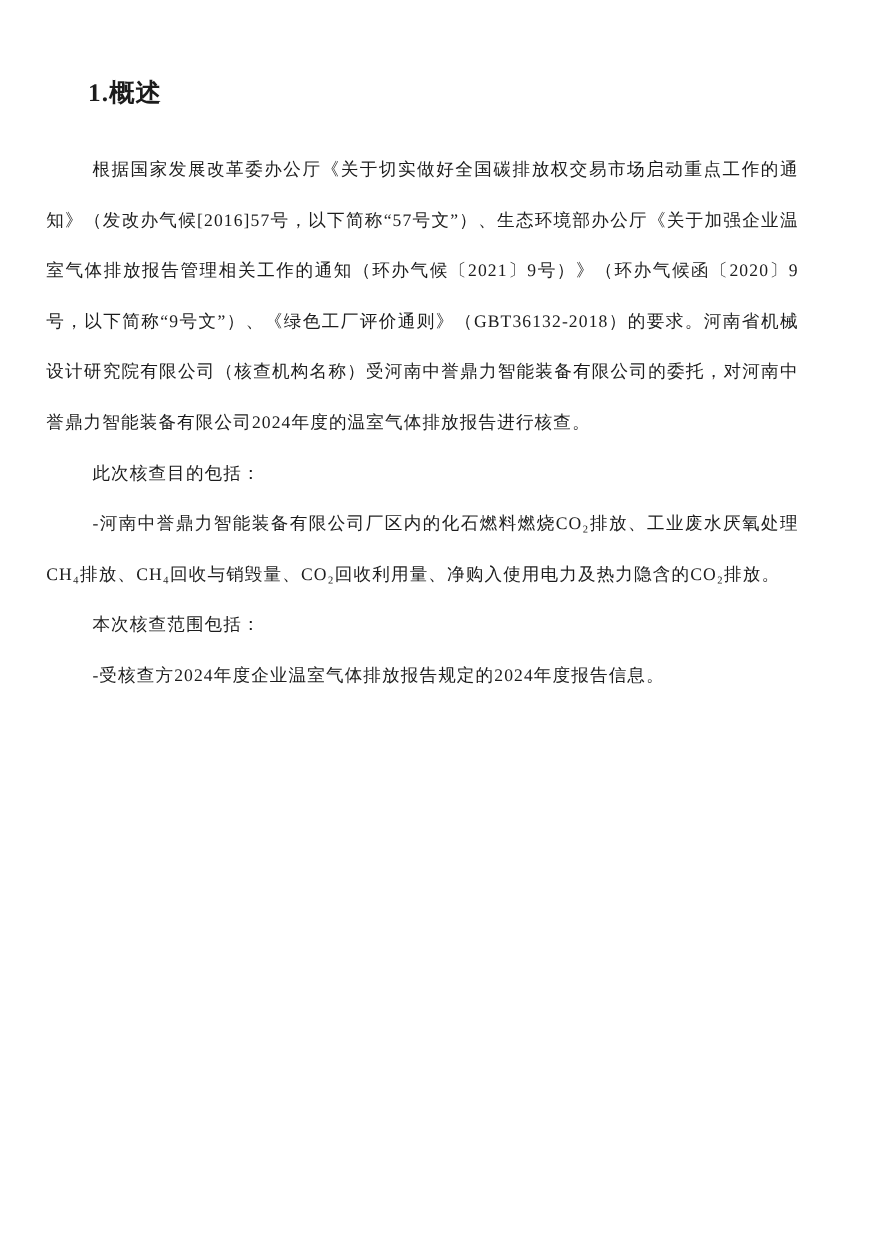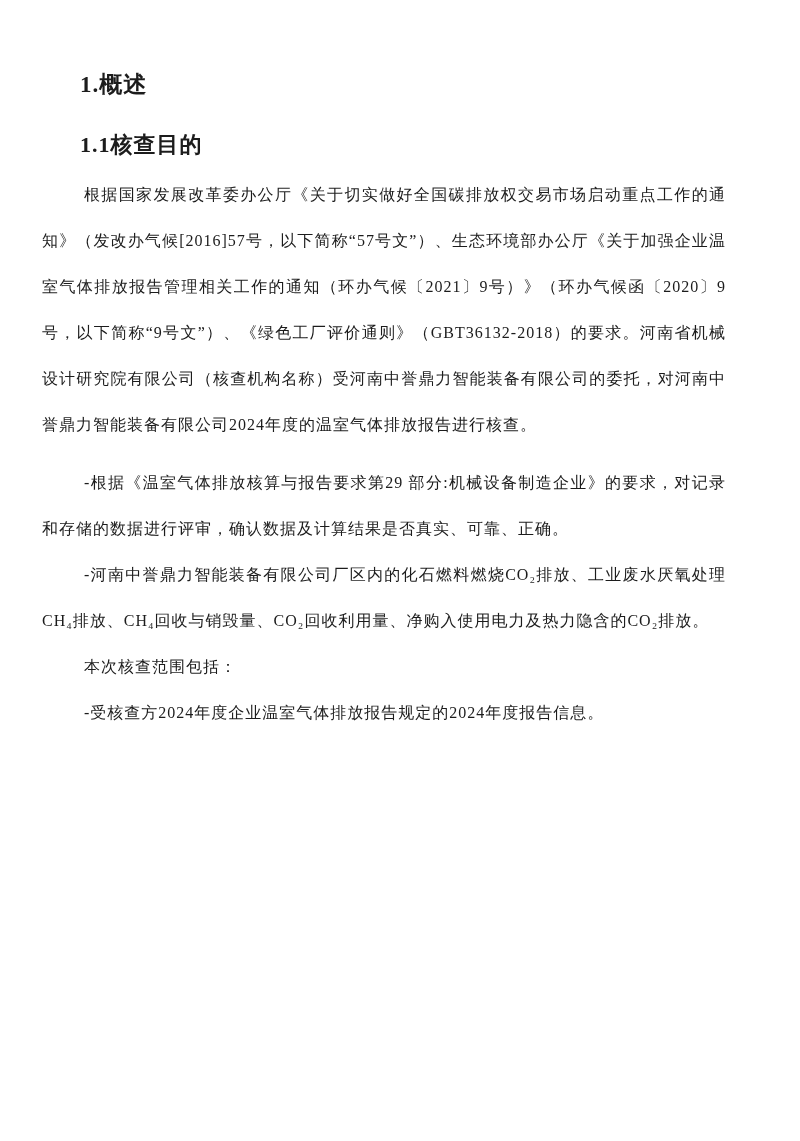--- a/index.html
+++ b/index.html
@@ -48,27 +48,26 @@
     margin-top: 12px;
   }
 </style>
 </head>
 <body>
 
 <div class="page">
 
   <div class="h1">1.概述</div>
 
-  <div class="h2">1.1核查目的</div>
 
   <p class="para">根据国家发展改革委办公厅《关于切实做好全国碳排放权交易市场启动重点工作的通知》（发改办气候[2016]57号，以下简称“57号文”）、生态环境部办公厅《关于加强企业温室气体排放报告管理相关工作的通知（环办气候〔2021〕9号）》（环办气候函〔2020〕9号，以下简称“9号文”）、《绿色工厂评价通则》（GBT36132-2018）的要求。河南省机械设计研究院有限公司（核查机构名称）受河南中誉鼎力智能装备有限公司的委托，对河南中誉鼎力智能装备有限公司2024年度的温室气体排放报告进行核查。</p>
 
+  <p class="para">此次核查目的包括：</p>
 
 
-  <p class="para gap-top">-根据《温室气体排放核算与报告要求第29 部分:机械设备制造企业》的要求，对记录和存储的数据进行评审，确认数据及计算结果是否真实、可靠、正确。</p>
 
 
   <p class="para">-河南中誉鼎力智能装备有限公司厂区内的化石燃料燃烧CO₂排放、工业废水厌氧处理CH₄排放、CH₄回收与销毁量、CO₂回收利用量、净购入使用电力及热力隐含的CO₂排放。</p>
 
   <p class="para">本次核查范围包括：</p>
 
   <p class="para">-受核查方2024年度企业温室气体排放报告规定的2024年度报告信息。</p>
 
 </div>
 

